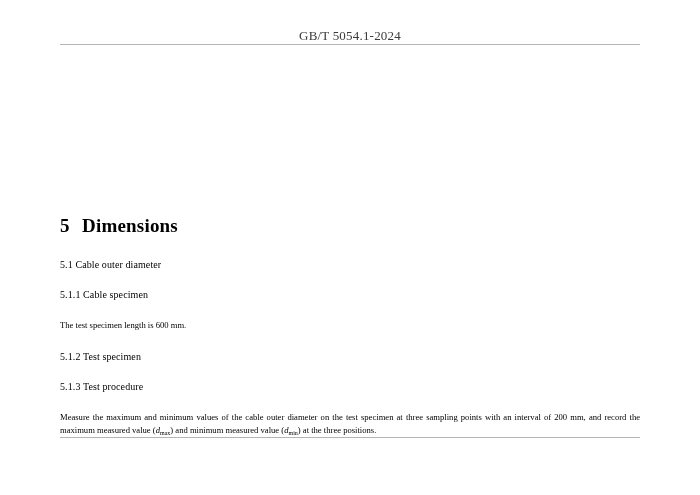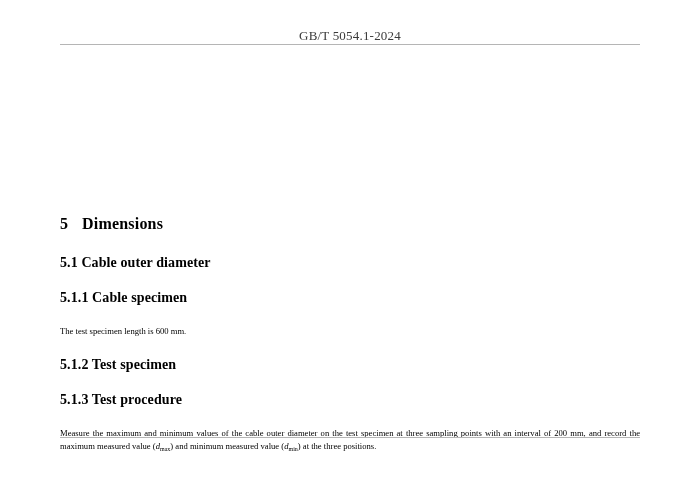--- a/index.html
+++ b/index.html
@@ -42,32 +42,32 @@
   }
 
   
   .content {
     position: absolute;
     top: 215px;
     left: 60px;
     width: 580px;
   }
   .clause-title {
-    font-size: 16px;
+    font-size: 19px;
     font-weight: bold;
     margin: 0 0 22px 0;
     letter-spacing: 0.2px;
   }
   .clause-title .num {
     display: inline-block;
     width: 22px;
   }
   .sub-head {
-    font-size: 14px;
-    font-weight: bold;
+    font-size: 10px;
+    font-weight: normal;
     margin: 0 0 19px 0;
     letter-spacing: 0.1px;
   }
   .para {
     font-size: 8.6px;
     margin: 0 0 20px 0;
     line-height: 1.45;
     text-align: justify;
   }
   .para.last {

